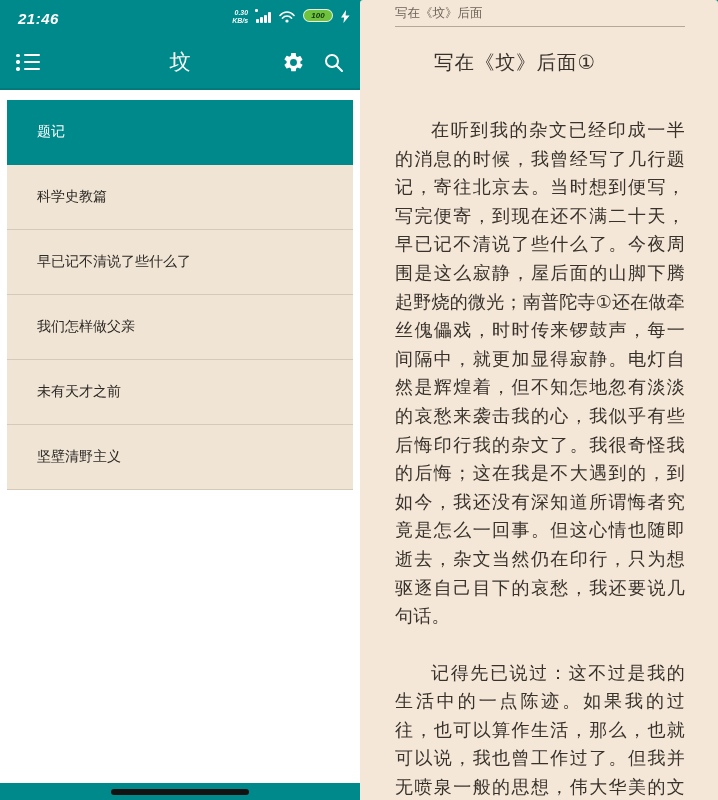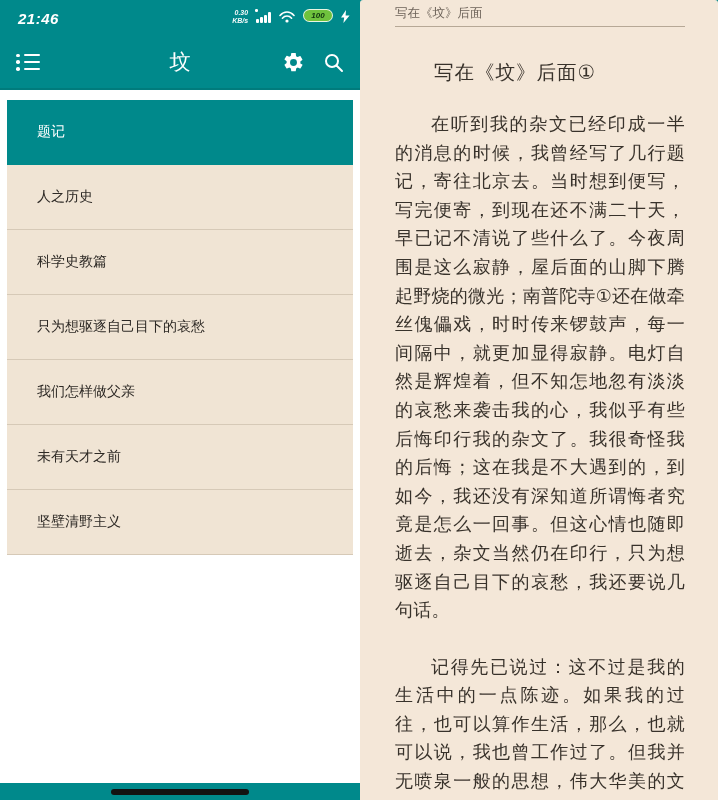--- a/index.html
+++ b/index.html
@@ -50,22 +50,22 @@
   .home-pill{width:138px;height:6px;border-radius:3px;background:#121212;}
 
   
   .pane-right{width:358px;display:flex;flex-direction:column;background:var(--strip);}
   .right-black{height:33px;background:var(--strip);}
   .page-wrap{flex:1;background:var(--accent);padding-bottom:3px;display:flex;}
   .page{flex:1;background:var(--page-cream);border-radius:3px 3px 12px 12px;position:relative;
     padding:2px 33px 0 35px;overflow:hidden;color:var(--text-dark);}
   .page-header{font-size:12.5px;color:var(--muted);padding:3px 0 4px;
     border-bottom:1px solid #86766490;}
-  .chapter-title{margin-top:32px;font-size:19.5px;text-indent:2em;letter-spacing:1px;}
-  .para{margin-top:24px;font-size:18px;line-height:28.6px;text-align:justify;
+  .chapter-title{margin-top:22px;font-size:19.5px;text-indent:2em;letter-spacing:1px;}
+  .para{margin-top:40px;font-size:18px;line-height:28.6px;text-align:justify;
     text-indent:2em;letter-spacing:.2px;}
   .para + .para{margin-top:28px;}
 </style>
 </head>
 <body>
 
 <div class="screen">
 
   <div class="pane-left">
     <div class="topbar">
@@ -134,31 +134,28 @@
       </div>
     </div>
 
     <div class="content">
       <div class="toc-list">
 
           <div class="toc-item selected">
             <span>题记</span>
           </div>
 
-          <div class="toc-item">
-            <span>人之历史</span>
-          </div>
 
           <div class="toc-item">
             <span>科学史教篇</span>
           </div>
 
 
           <div class="toc-item">
-            <span>只为想驱逐自己目下的哀愁</span>
+            <span>早已记不清说了些什么了</span>
           </div>
 
 
 
           <div class="toc-item">
             <span>我们怎样做父亲</span>
           </div>
 
 
           <div class="toc-item">

